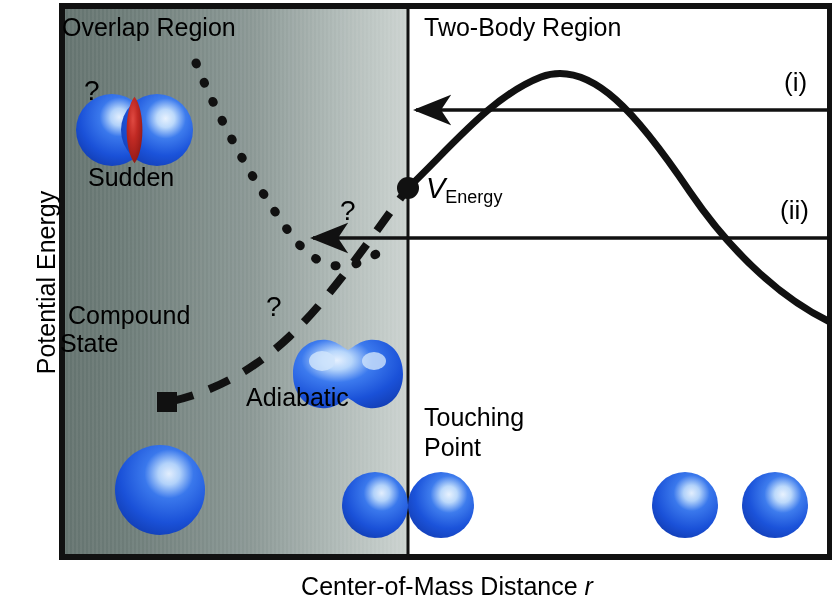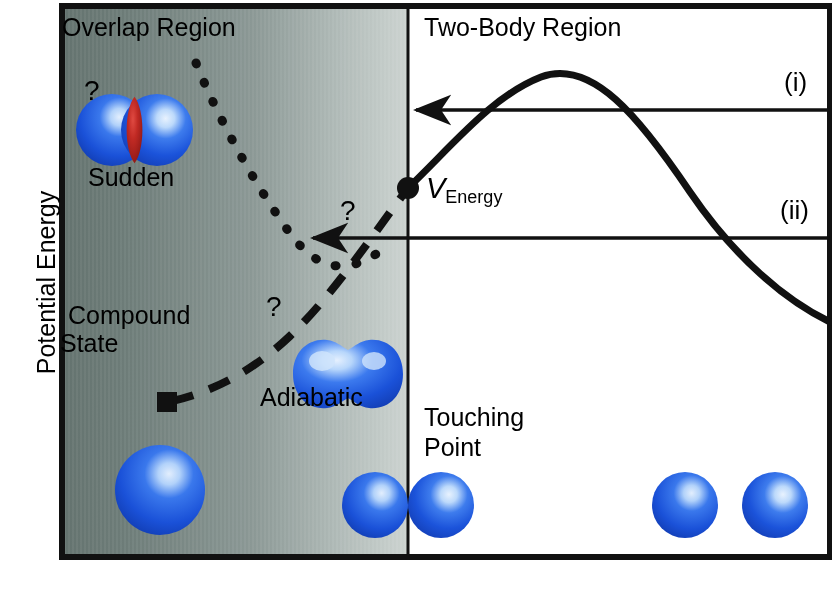--- a/index.html
+++ b/index.html
@@ -198,40 +198,41 @@
     </g>
 
     <g>
       <circle cx="685" cy="505" r="33" fill="url(#sphereGradL)"></circle>
       <circle cx="775" cy="505" r="33" fill="url(#sphereGrad)"></circle>
     </g>
   </svg>
 
   <div class="axis-label-y">Potential Energy</div>
 
+  <div class="axis-label-x"><span>Center-of-Mass Distance </span><span class="ital">r</span></div>
 
   <div class="lbl center" style="left:62px; top:14px; width:346px;">Overlap Region</div>
 
   <div class="lbl center" style="left:408px; top:14px; width:422px;margin-left:16px;">Two-Body Region</div>
 
   <div class="lbl roman" style="left:784px; top:68px;">(i)</div>
 
   <div class="lbl roman" style="left:780px; top:196px;">(ii)</div>
 
   <div class="lbl q" style="left:84px; top:76px;">?</div>
 
   <div class="lbl" style="left:88px; top:164px;">Sudden</div>
 
   <div class="lbl q" style="left:340px; top:196px;">?</div>
 
   <div class="lbl q" style="left:266px; top:292px;">?</div>
 
   <div class="lbl center" style="left:68px; top:302px; width:180px;">Compound</div>
   <div class="lbl center" style="left:60px; top:330px; width:180px;">State</div>
 
-  <div class="lbl" style="left:260px; top:384px;">Adiabatic</div>
+  <div class="lbl" style="left:246px; top:384px;">Adiabatic</div>
 
   <div class="lbl" style="left:424px; top:404px;">Touching</div>
   <div class="lbl" style="left:424px; top:434px;text-align:right;">Point</div>
 
   <div class="vtouch" style="left:426px; top:172px;"><span class="v">V</span><span class="sub">Energy</span></div>
 
 </div>
 
 </body></html>

